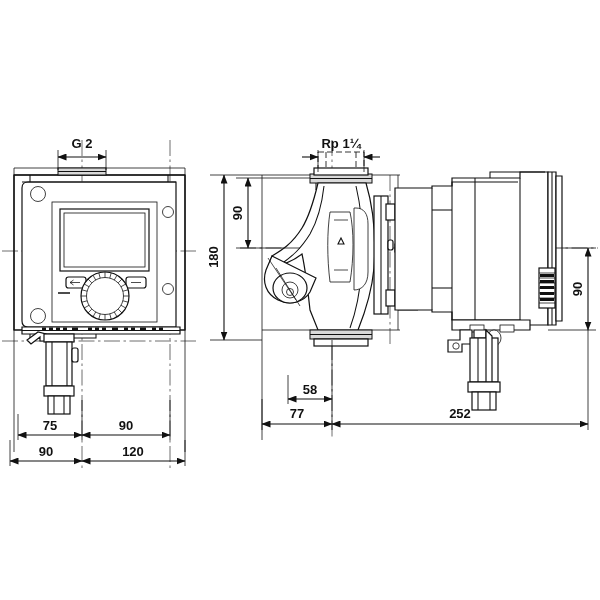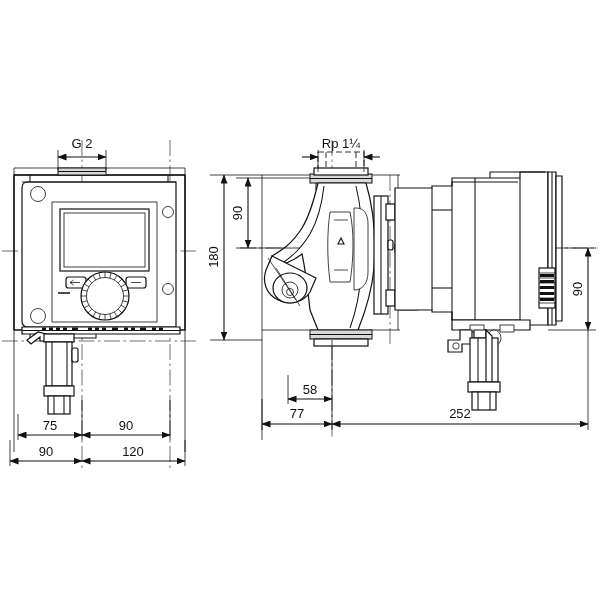--- a/index.html
+++ b/index.html
@@ -2,21 +2,21 @@
 <html><head>
 <meta charset="utf-8">
 <title>Pump Dimensional Drawing</title>
 <style>
   html,body{margin:0;padding:0;background:#ffffff;}
   body{
     width:600px;height:600px;overflow:hidden;
     font-family:"Liberation Sans","DejaVu Sans",sans-serif;
     color:#1a1a1a;
   }
-  #sheet{position:relative;width:600px;height:452px;background:#fff;}
+  #sheet{position:relative;width:600px;height:452px;background:#fff;font-weight:bold;}
   svg#drawing{position:absolute;left:0;top:0;width:600px;height:600px;display:block;}
   .dimtext{
     font-family:"Liberation Sans","DejaVu Sans",sans-serif;
     font-size:13px;fill:#111;
   }
 </style>
 </head>
 <body>
 
 <div id="sheet">

